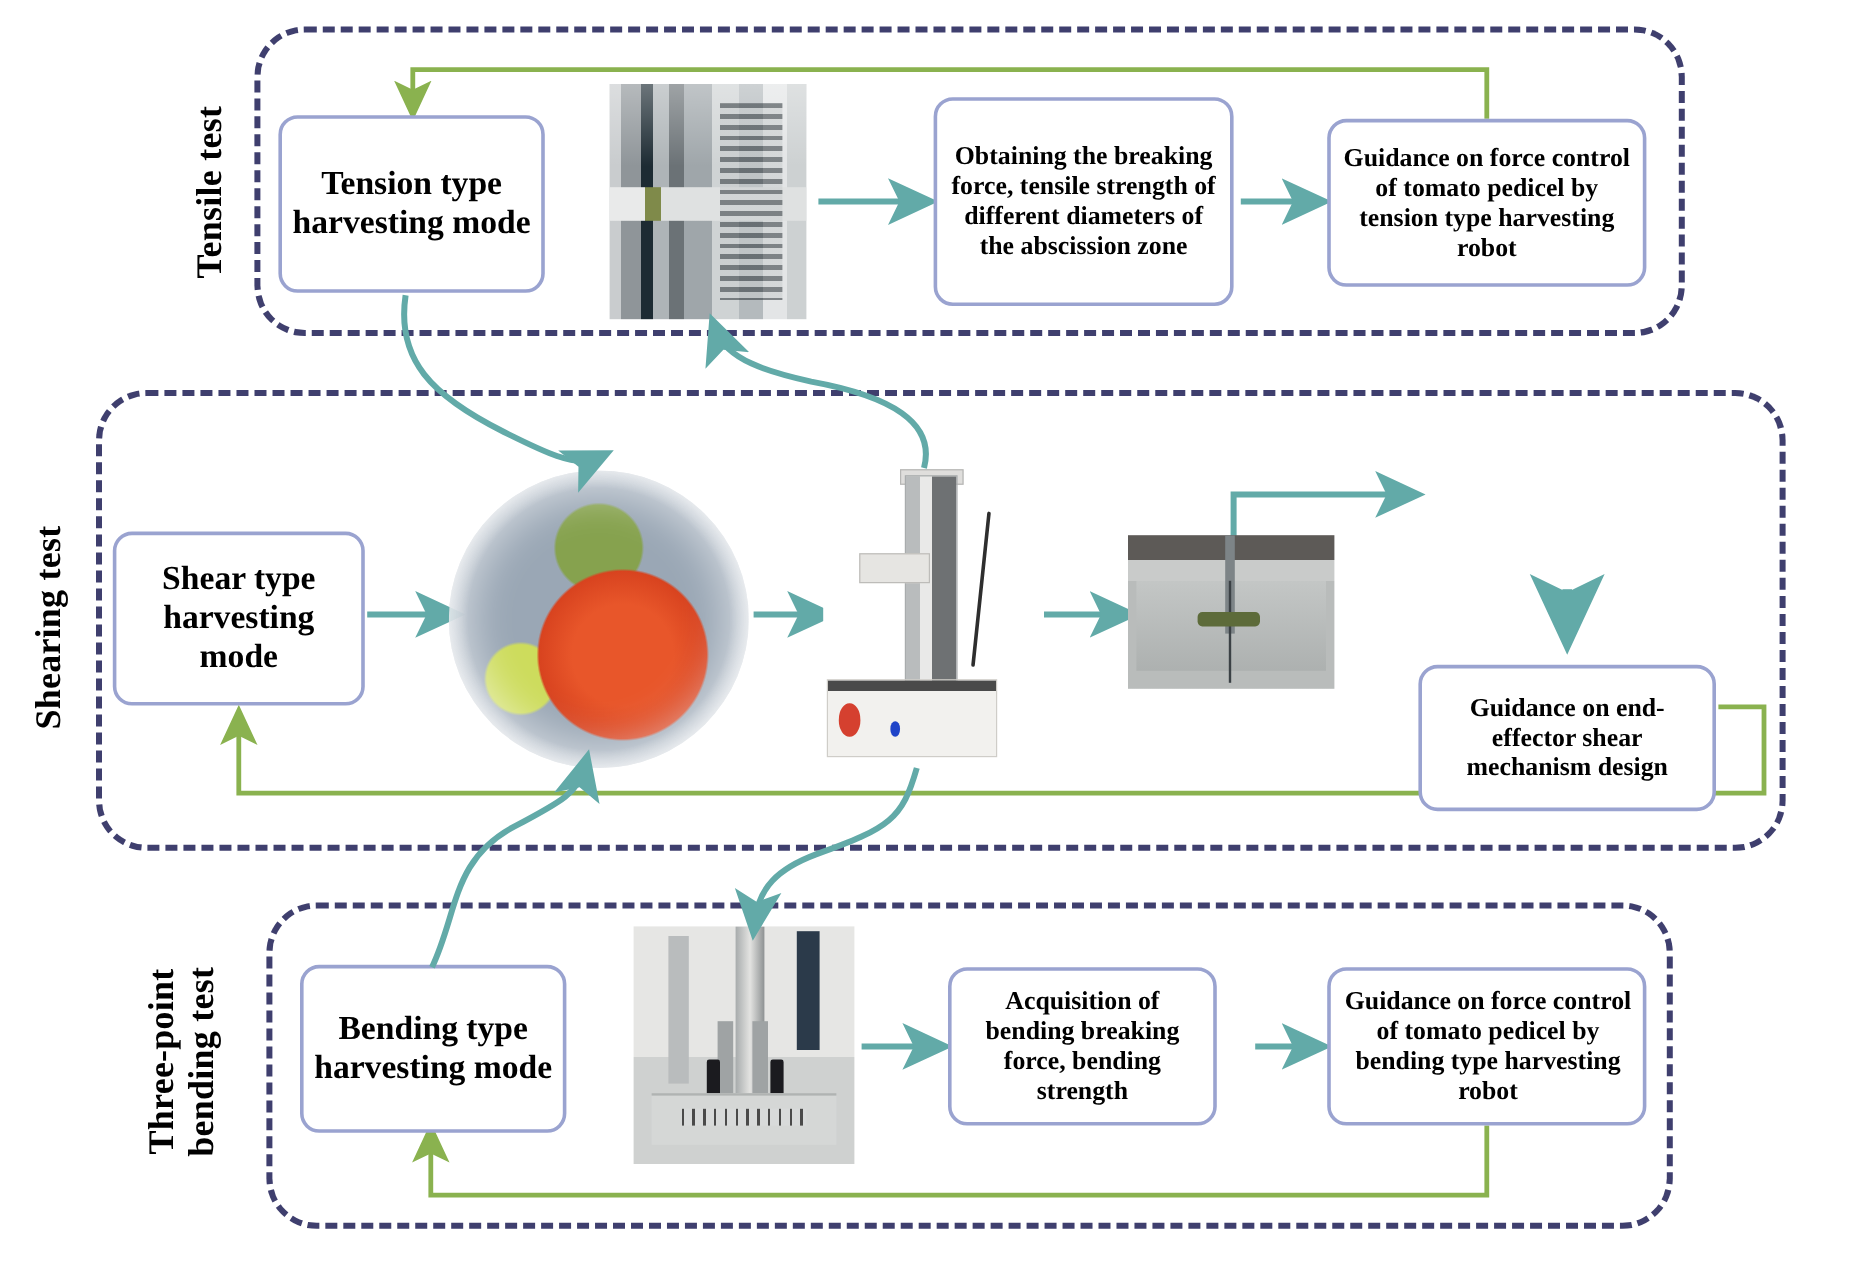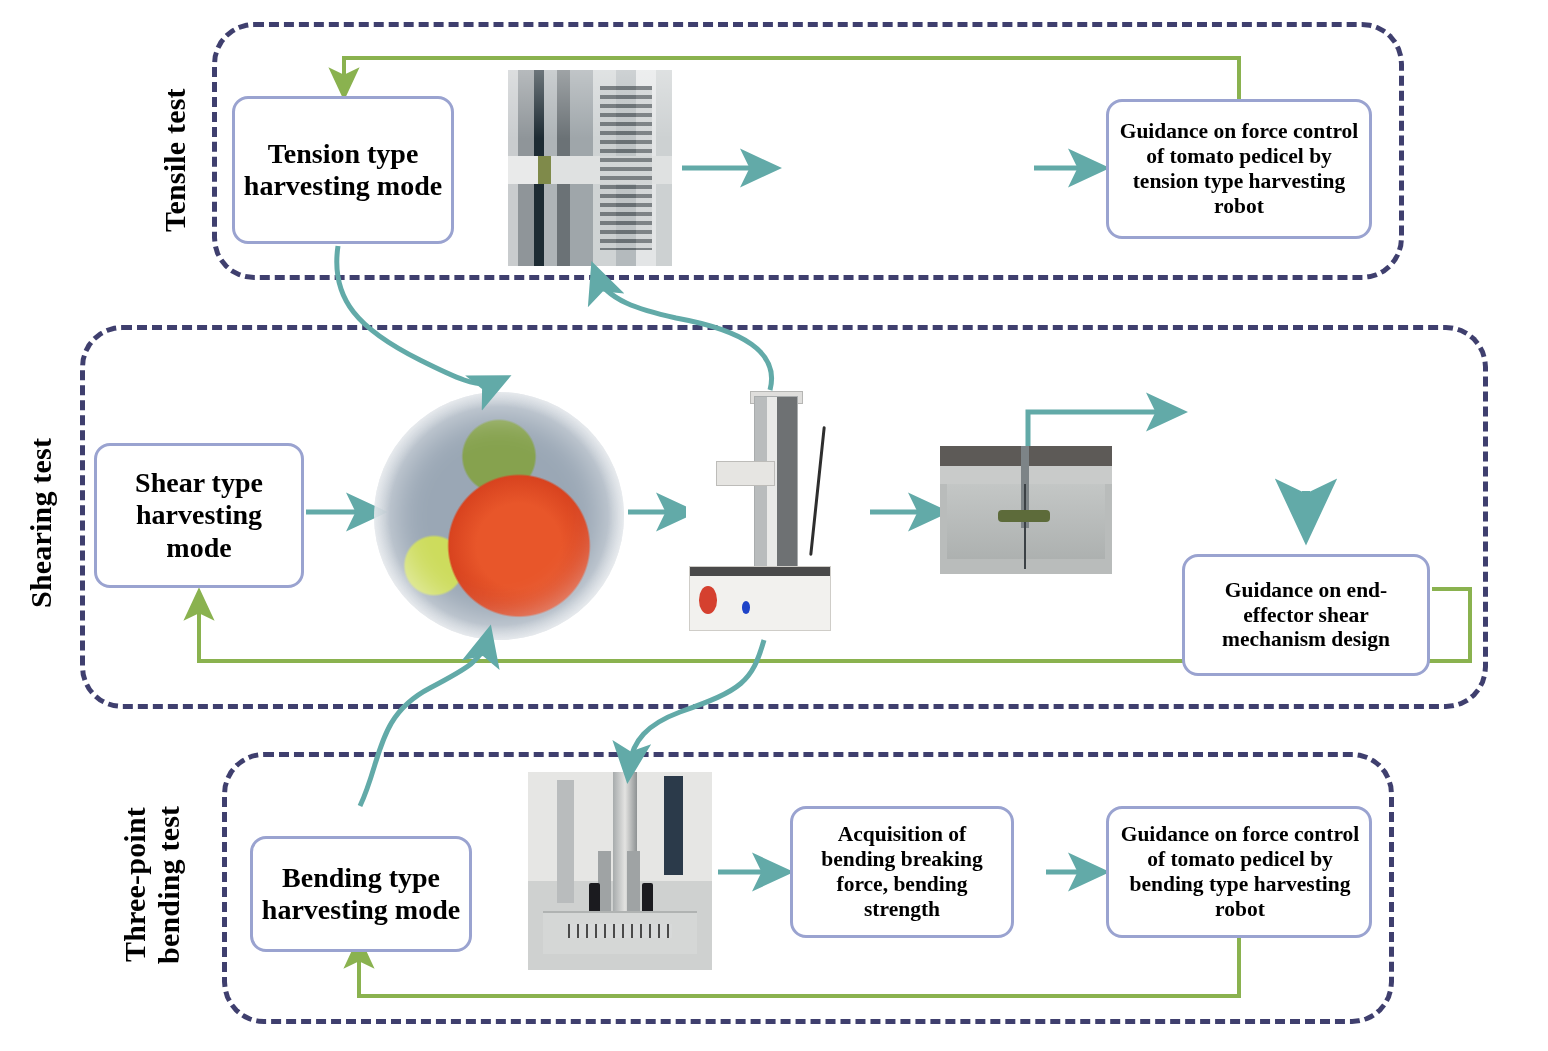--- a/index.html
+++ b/index.html
@@ -147,20 +147,21 @@
   <div class="vlabel" style="left:24px; top:418px; width:48px; height:210px; font-size:30px;">Shearing test</div>
 
   <div class="vlabel" style="left:118px; top:770px; width:96px; height:230px; font-size:30px;">
     <span>Three-point<br>bending test</span>
   </div>
 
   <div class="node big" style="left:232px; top:96px; width:222px; height:148px;">Tension type harvesting mode</div>
 
   <div class="photo ph-tensile" style="left:508px; top:70px; width:164px; height:196px;"></div>
 
+  <div class="node desc" style="left:778px; top:81px; width:250px; height:174px;">Obtaining the breaking force, tensile strength of different diameters of the abscission zone</div>
 
   <div class="node desc" style="left:1106px; top:99px; width:266px; height:140px;">Guidance on force control of tomato pedicel by tension type harvesting robot</div>
 
   <div class="node big" style="left:94px; top:443px; width:210px; height:145px;">Shear type harvesting mode</div>
 
   <div class="photo ph-tomato" style="left:374px; top:392px; width:250px; height:248px;"></div>
 
   <div class="photo ph-utm" style="left:686px; top:386px; width:148px; height:250px;">
     <div class="cap"></div>
     <div class="col"></div>
@@ -174,21 +175,21 @@
   <div class="photo ph-shear" style="left:940px; top:446px; width:172px; height:128px;">
     <div class="plate"></div>
     <div class="blade"></div>
     <div class="blade2"></div>
     <div class="stem"></div>
   </div>
 
 
   <div class="node desc" style="left:1182px; top:528px; width:248px; height:122px;margin-top:26px;">Guidance on end-effector shear mechanism design</div>
 
-  <div class="node big" style="left:250px; top:836px; width:222px; height:116px;">Bending type harvesting mode</div>
+  <div class="node big" style="left:250px; top:804px; width:222px; height:140px;">Bending type harvesting mode</div>
 
   <div class="photo ph-bend" style="left:528px; top:772px; width:184px; height:198px;">
     <div class="postA"></div>
     <div class="postB"></div>
     <div class="postC"></div>
     <div class="jawL"></div>
     <div class="jawR"></div>
     <div class="kb1"></div>
     <div class="kb2"></div>
     <div class="bed"></div>

